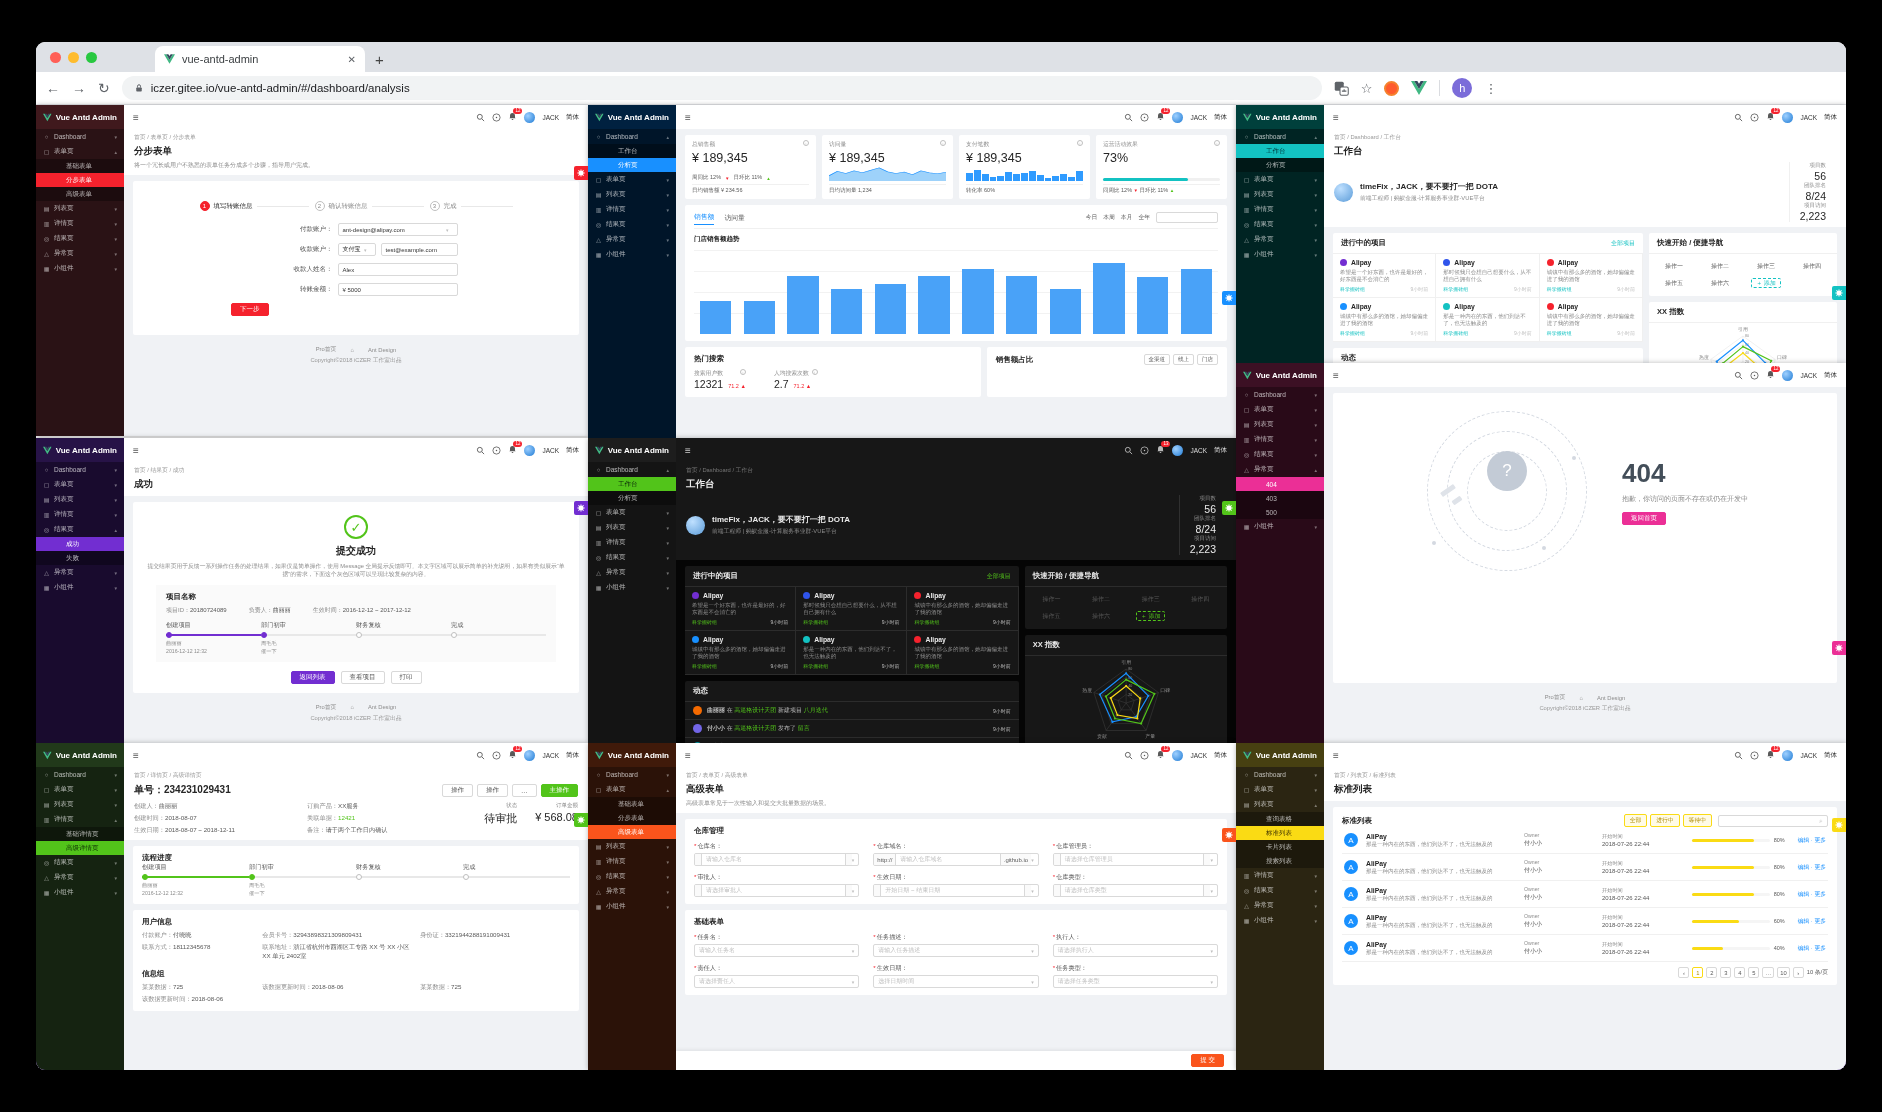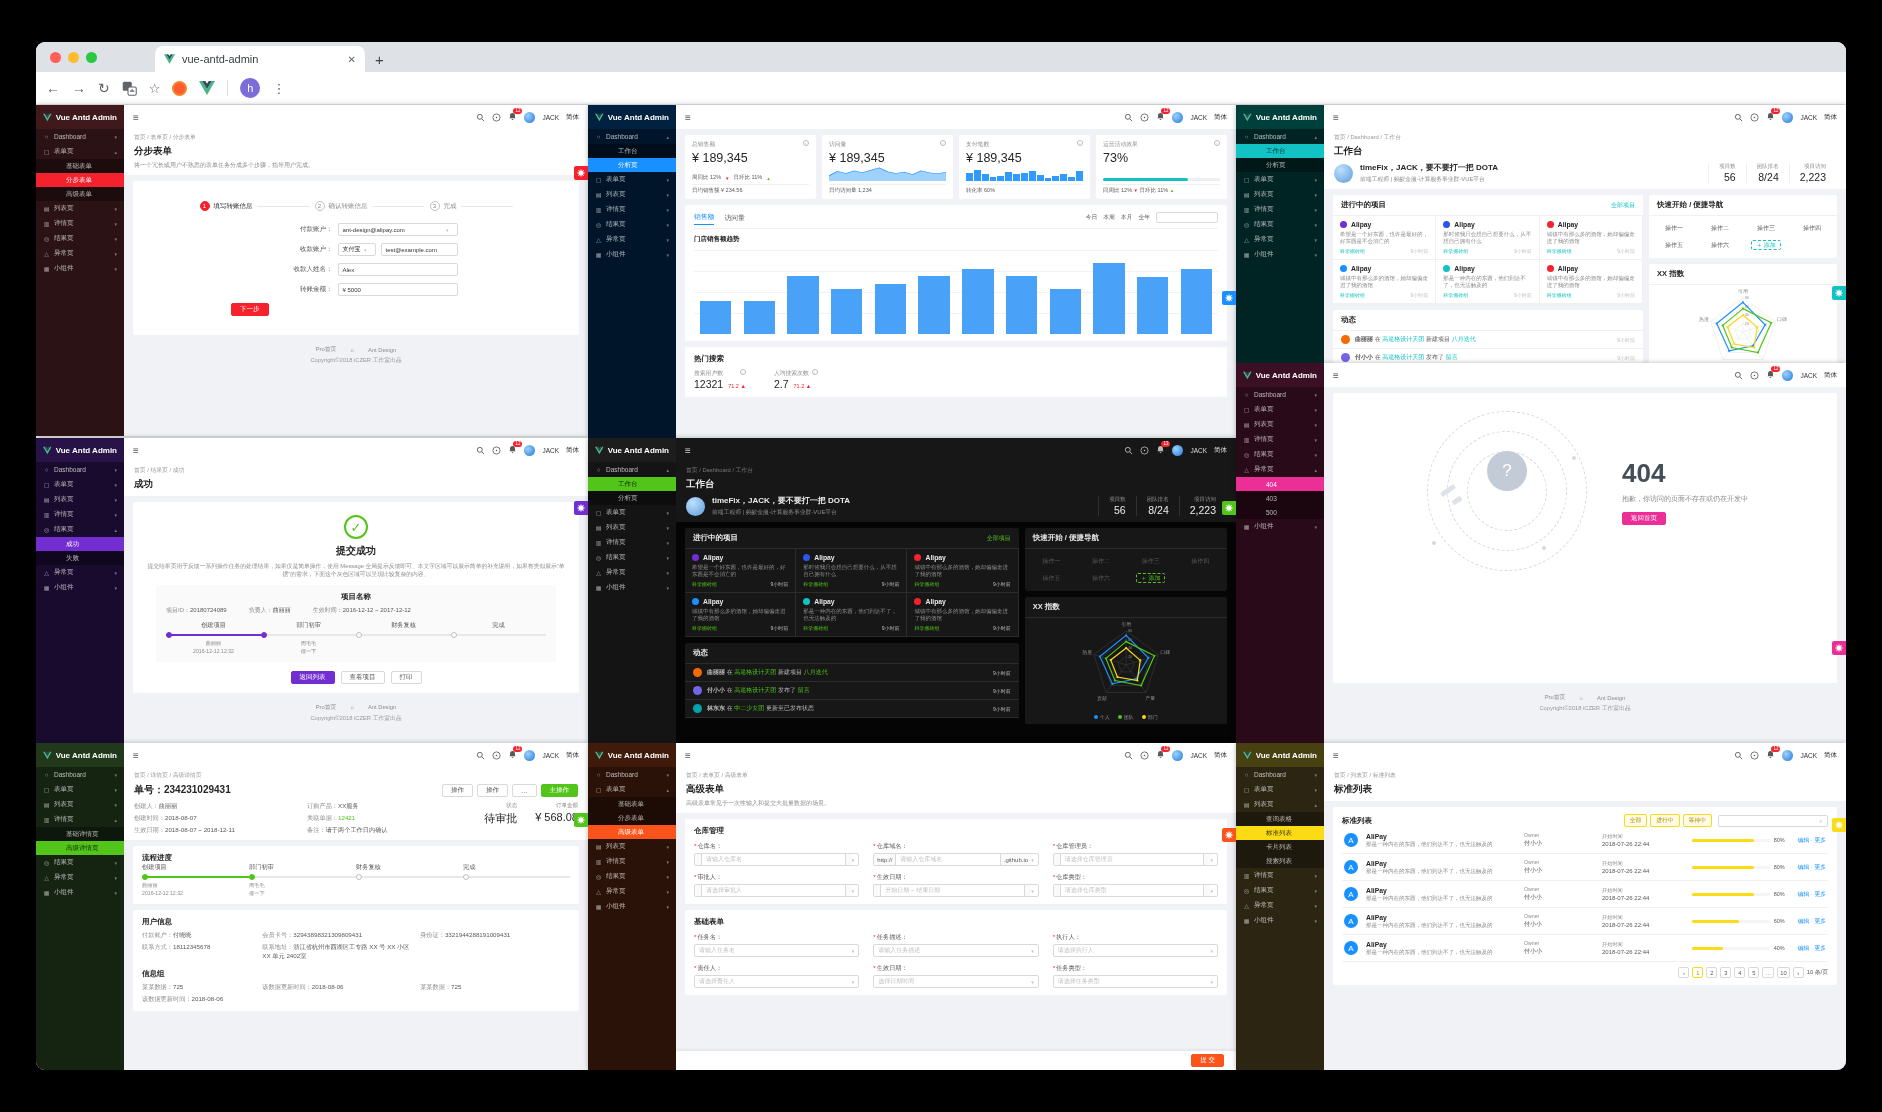--- a/index.html
+++ b/index.html
@@ -92,21 +92,21 @@
   .bar{flex:1;background:#49a2f8;}
   .duo{display:flex;gap:6px;margin-top:6px;}
   .hotnum{font-size:10.5px;color:#262626;}
   .hottrend{font-size:5.5px;color:#f5222d;}
   .chip{border:1px solid #d9d9d9;border-radius:2px;padding:1px 4px;font-size:5.5px;color:#595959;}
   
   .greet{display:flex;align-items:center;gap:7px;}
   .gav{width:19px;height:19px;border-radius:50%;background:radial-gradient(circle at 35% 30%,#bfe0ff,#5a9bd8);flex:none;}
   .ghello{font-size:8px;font-weight:bold;color:#262626;}
   .gsub{font-size:5.8px;color:#8c8c8c;margin-top:2px;}
-  .gstats{margin-left:auto;display:flex;}
+  .gstats{margin-left:auto;display:flex;flex-direction:column;}
   .gstat{padding:0 10px;border-left:1px solid #f0f0f0;text-align:right;}
   .gstat .k{font-size:5.5px;color:#8c8c8c;}
   .gstat .v{font-size:10.5px;color:#262626;margin-top:1px;}
   .wgrid{display:flex;gap:6px;}
   .wleft{flex:1.65;min-width:0;}
   .wright{flex:1;min-width:0;}
   .projhead{display:flex;align-items:center;padding:5px 8px;border-bottom:1px solid #f0f0f0;}
   .alllink{margin-left:auto;color:var(--acc);font-size:6px;}
   .projgrid{display:grid;grid-template-columns:1fr 1fr 1fr;}
   .proj{border-right:1px solid #f0f0f0;border-bottom:1px solid #f0f0f0;padding:5px 7px;min-width:0;}
@@ -139,21 +139,21 @@
   .dark .ct{color:#e8e8e8}
   .dark .gstat{border-color:#303030}
   .dark .gstat .v{color:#eaeaea}
   .dark .projhead,.dark .proj,.dark .feed{border-color:#2c2c2c;}
   .dark .pjhead{color:#e8e8e8}
   .dark .feed{color:#bbb}
   
   .okcircle{width:24px;height:24px;border-radius:50%;border:2px solid #52c41a;color:#52c41a;font-size:13px;display:flex;align-items:center;justify-content:center;margin:6px auto 5px;}
   .oktitle{text-align:center;font-size:10px;color:#262626;font-weight:bold;}
   .okdesc{max-width:430px;margin:4px auto 7px;text-align:center;font-size:5.8px;color:#8c8c8c;line-height:8px;}
-  .graybox{background:#fafafa;padding:7px 10px;margin:0 14px;text-align:center;}
+  .graybox{background:#fafafa;padding:7px 10px;margin:0 14px;}
   .gbt{font-size:7.5px;font-weight:bold;color:#262626;margin-bottom:4px;}
   .gbrow{display:flex;gap:22px;font-size:6px;color:#595959;margin-bottom:6px;}
   .gbrow .k{color:#8c8c8c}
   .fsteps{display:flex;}
   .fstep{flex:1;position:relative;}
   .fsline{height:1.5px;background:#e8e8e8;margin:4px 0 4px;position:relative;}
   .fstep.done .fsline{background:var(--acc);}
   .fsdot{position:absolute;left:0;top:-2px;width:6px;height:6px;border-radius:50%;background:#fff;border:1.5px solid #bfbfbf;}
   .fstep.done .fsdot,.fstep.curr .fsdot{border-color:var(--acc);background:var(--acc);}
   .fst{font-size:6.2px;color:#595959;}
@@ -275,20 +275,26 @@
         <span class="tab-title">vue-antd-admin</span>
         <span class="tab-x">✕</span>
       </div>
       <span class="newtab">+</span>
     </div>
 
     <div class="toolbar">
       <span class="navic">←</span>
       <span class="navic">→</span>
       <span class="navic">↻</span>
+      <div class="addr">
+        <svg width="10" height="10" color="#5f6368">
+            <use href="#i-lock"></use>
+          </svg>
+        <span class="url">iczer.gitee.io/vue-antd-admin/#/dashboard/analysis</span>
+      </div>
       <svg width="15" height="15" color="#5f6368">
           <use href="#i-trans"></use>
         </svg>
       <span class="tool-ic">☆</span>
       <span class="ext"></span>
       <svg width="16" height="14">
           <use href="#i-vue"></use>
         </svg>
       <span class="divider"></span>
       <span class="chromeavatar">h</span>
@@ -641,20 +647,30 @@
                       <div class="slab" style="gap:3px;">
                         <span>人均搜索次数</span>
                         <span class="sinfo">i</span>
                       </div>
                       <div style="display:flex;align-items:baseline;gap:5px;">
                         <span class="hotnum">2.7</span>
                         <span class="hottrend"><span>71.2</span> ▲</span>
                       </div>
                     </div>
                 </div>
+              </div>
+              <div class="card" style="flex:1">
+                <div style="display:flex;align-items:center;">
+                    <span class="ct">销售额占比</span>
+                    <span style="margin-left:auto;display:flex;gap:3px;">
+                      <span class="chip">全渠道</span>
+                      <span class="chip">线上</span>
+                      <span class="chip">门店</span>
+                    </span>
+                  </div>
               </div>
             </div>
           </div>
         </div>
         <div class="gearbtn" style="top:186px">
             <svg>
               <use href="#i-gear"></use>
             </svg>
           </div>
       </div>

